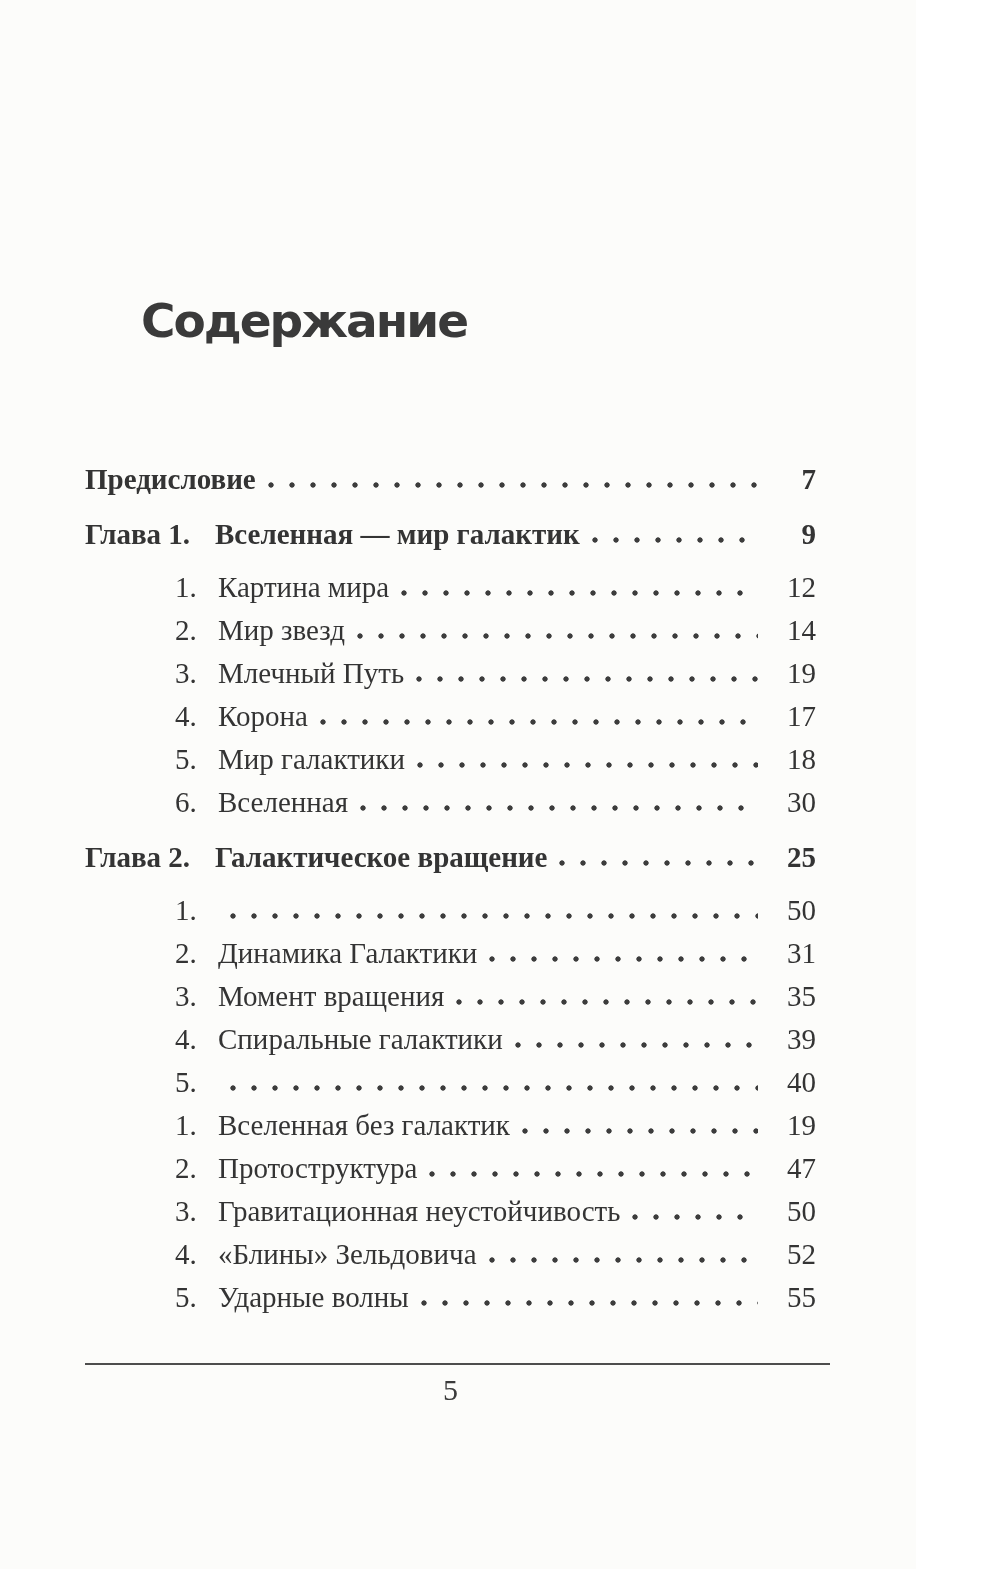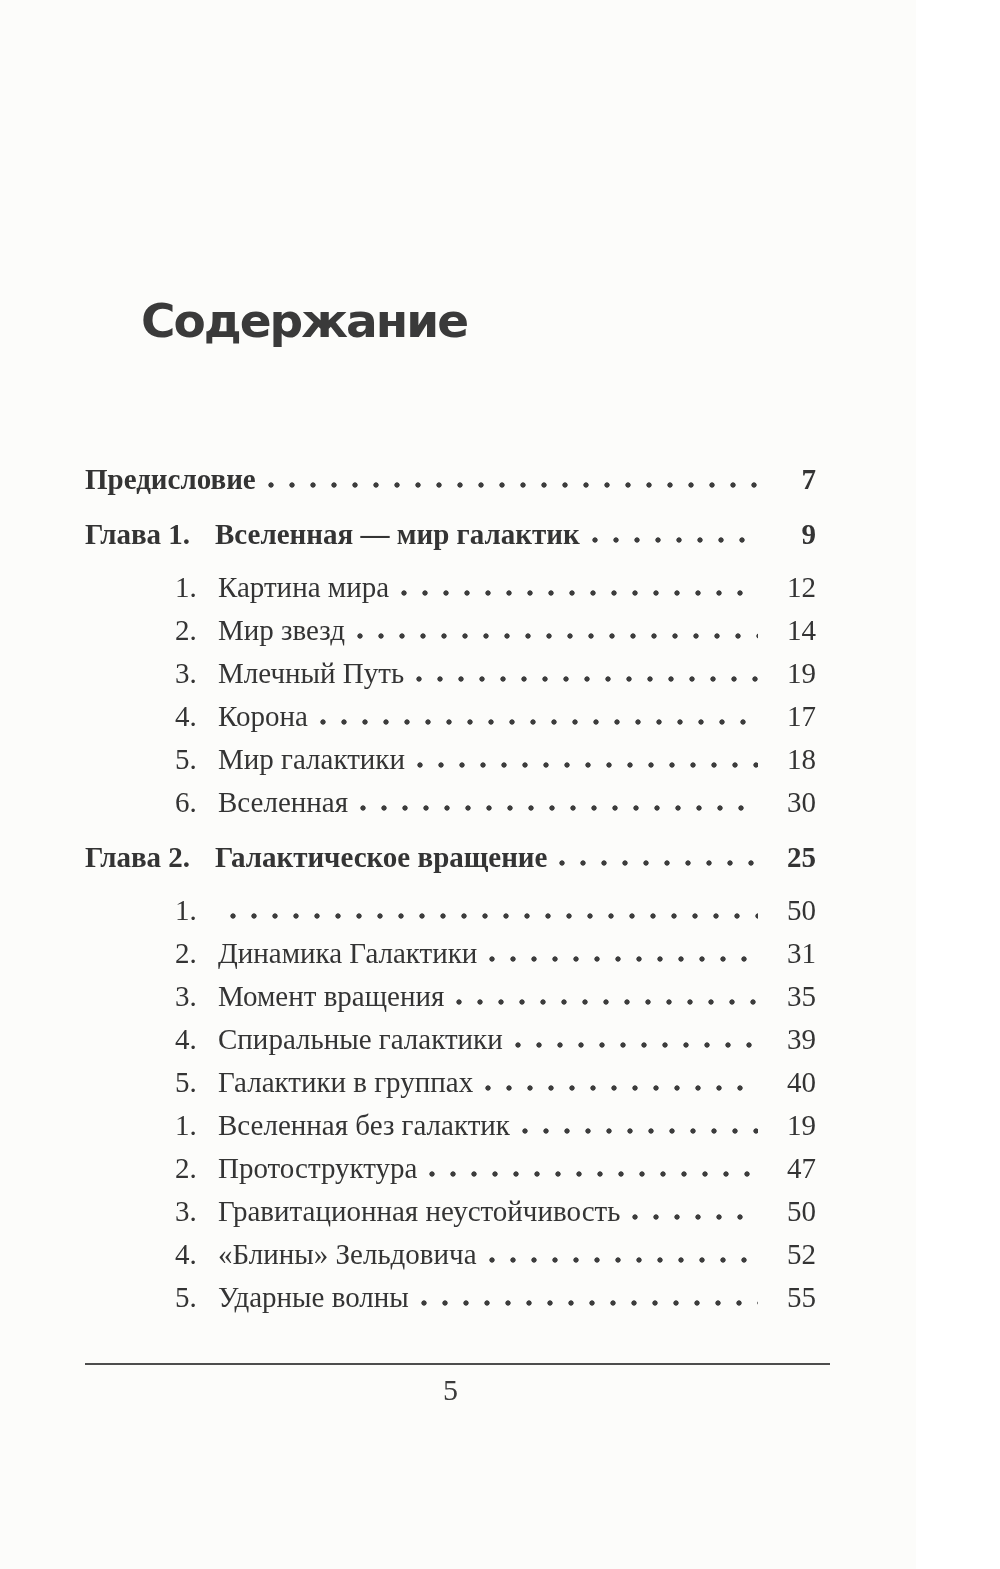--- a/index.html
+++ b/index.html
@@ -157,21 +157,20 @@
     <span class="pg">35</span>
   </div>
       <div class="row sub">
     <span class="prefix">4.</span>
     <span class="label">Спиральные галактики</span>
     <span class="leader"></span>
     <span class="pg">39</span>
   </div>
       <div class="row sub">
     <span class="prefix">5.</span>
-    <span class="label">Галактики в группах</span>
     <span class="leader"></span>
     <span class="pg">40</span>
   </div>
       <div class="row sub">
     <span class="prefix">1.</span>
     <span class="label">Вселенная без галактик</span>
     <span class="leader"></span>
     <span class="pg">19</span>
   </div>
       <div class="row sub">

